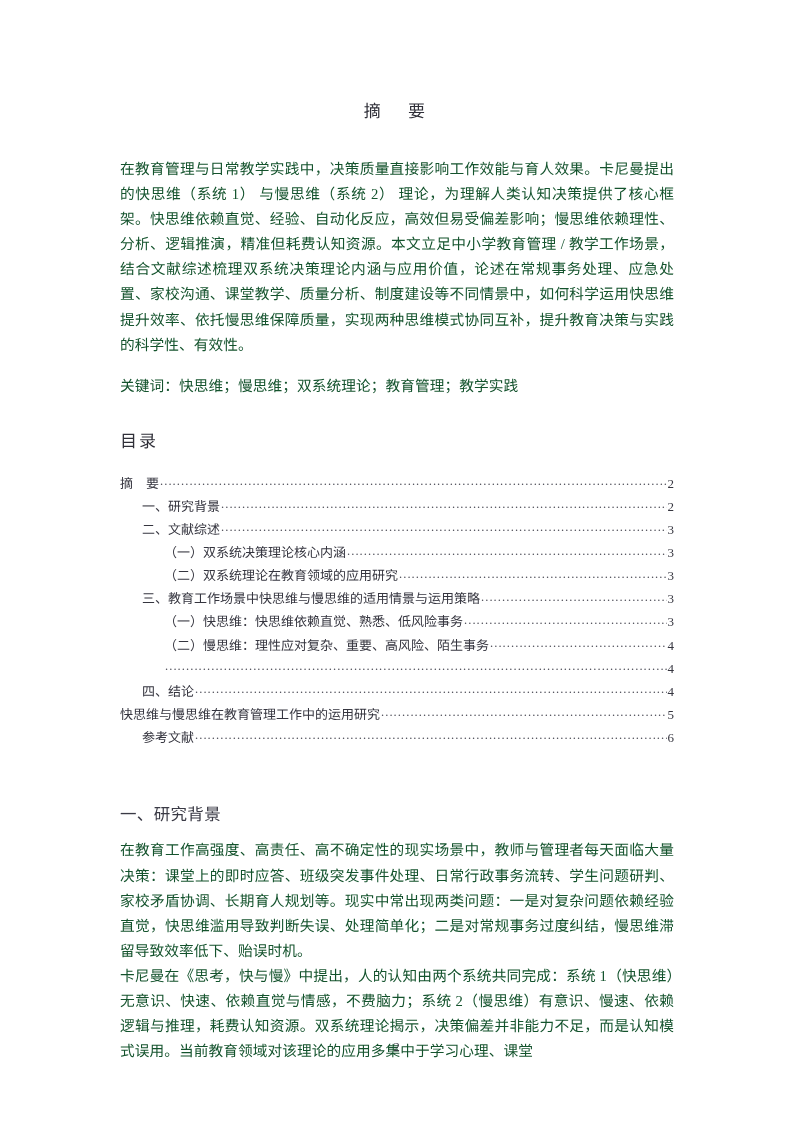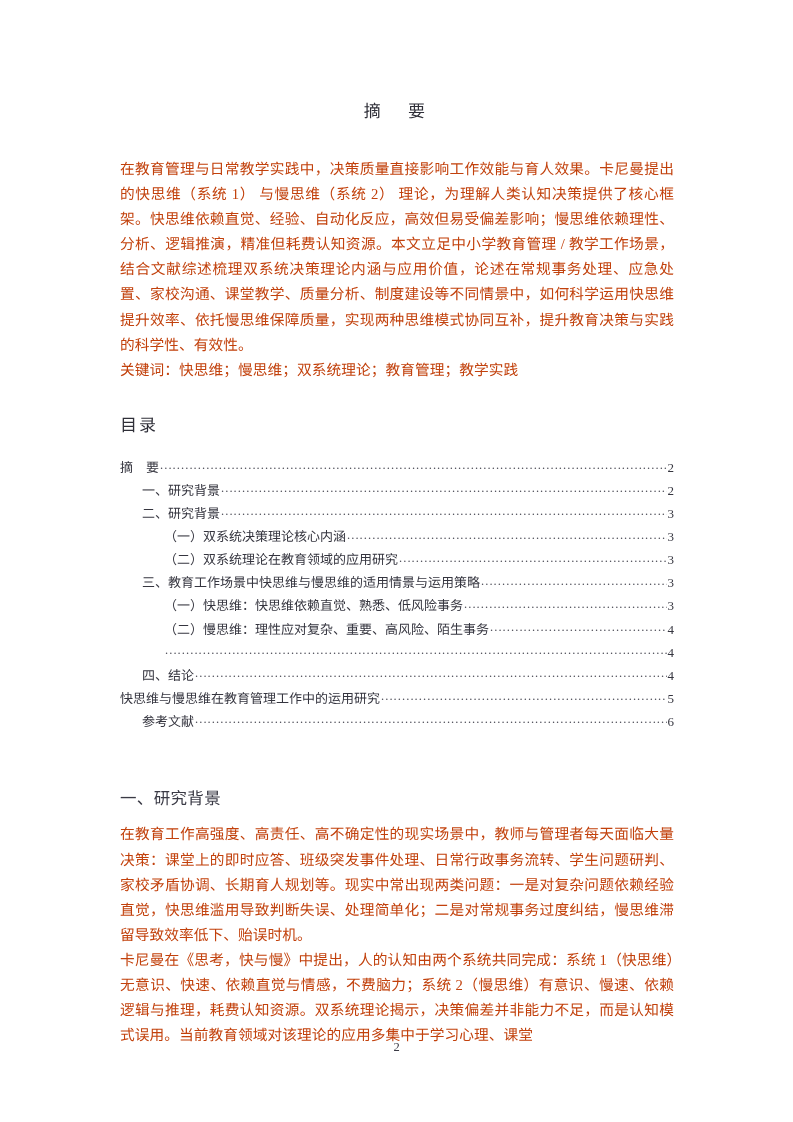--- a/index.html
+++ b/index.html
@@ -55,28 +55,28 @@
     line-height: 1;
     font-weight: normal;
     margin: 0;
     letter-spacing: 0.02em;
   }
 
   
   .para {
     font-size: 14.7px;
     line-height: 25.1px;
-    color: #c2410c;
+    color: #14532d;
     text-align: justify;
     text-justify: inter-ideograph;
     margin: 0;
     letter-spacing: 0.004em;
   }
   .abstract-block { padding-top: 37px; }
-  .keywords { padding-top: 0px; }
+  .keywords { padding-top: 0px; margin-top: 16px; }
 
   
   .toc {
     padding-top: 22px;
     font-size: 13.0px;
     color: #35353f;
   }
   .toc-row {
     display: flex;
     align-items: flex-end;
@@ -151,21 +151,21 @@
           <span class="t-label">摘　要</span>
           <span class="t-dots"></span>
           <span class="t-page">2</span>
         </div>
         <div class="toc-row lvl-1">
           <span class="t-label">一、研究背景</span>
           <span class="t-dots"></span>
           <span class="t-page">2</span>
         </div>
         <div class="toc-row lvl-1">
-          <span class="t-label">二、研究背景</span>
+          <span class="t-label">二、文献综述</span>
           <span class="t-dots"></span>
           <span class="t-page">3</span>
         </div>
         <div class="toc-row lvl-2">
           <span class="t-label">（一）双系统决策理论核心内涵</span>
           <span class="t-dots"></span>
           <span class="t-page">3</span>
         </div>
         <div class="toc-row lvl-2">
           <span class="t-label">（二）双系统理论在教育领域的应用研究</span>

